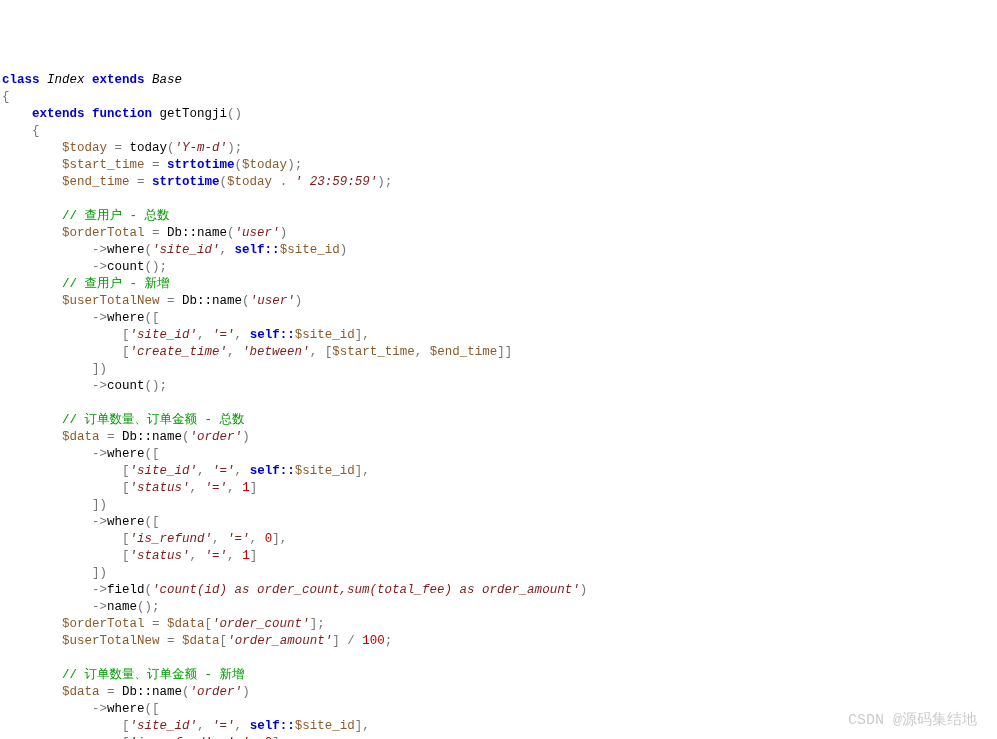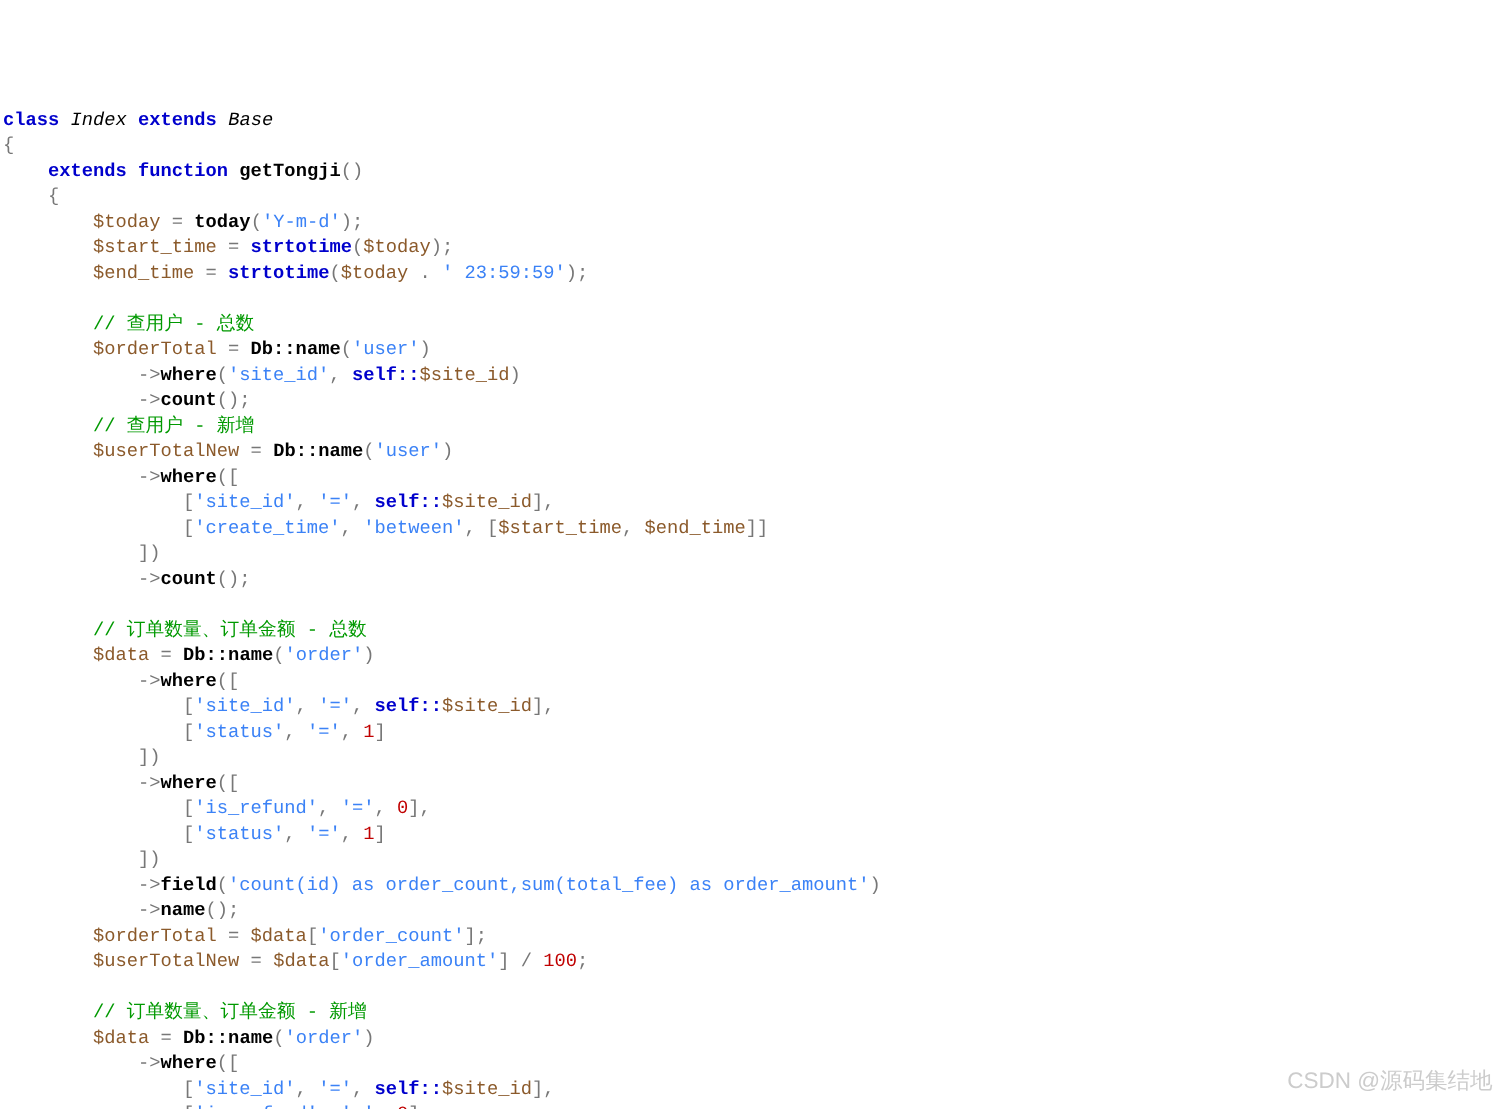--- a/index.html
+++ b/index.html
@@ -9,31 +9,31 @@
     font-size: 12.5px;
     line-height: 17px;
     color: #000;
     background: #fff;
     white-space: pre;
     position: relative;
   }
   .kw   { color: #0000cc; font-weight: bold; text-align: right; }
   .name { color: #000; font-style: italic; }
   .var  { color: #8b5a2b; margin-top: 16px; }
-  .str  { color: #3b82f6; }
+  .str  { color: #7f1d1d; font-style: italic; }
   .cmt  { color: #009900; text-align: center; }
   .num  { color: #c00000; }
   .punct{ color: #777; }
-  .fn   { color: #000; font-weight: bold; }
+  .fn   { color: #000; }
   .watermark {
     position: fixed;
-    right: 2px;
+    right: 20px;
     bottom: 10px;
     color: #ccc;
-    font-family: Liberation Sans, sans-serif;
+    font-family: Liberation Mono, monospace;
     font-size: 15px;
     white-space: nowrap;
   }
 </style>
 </head>
 <body>
 
 
 
 <div><span class="kw">class</span> <span class="name">Index</span> <span class="kw">extends</span> <span class="name">Base</span>

